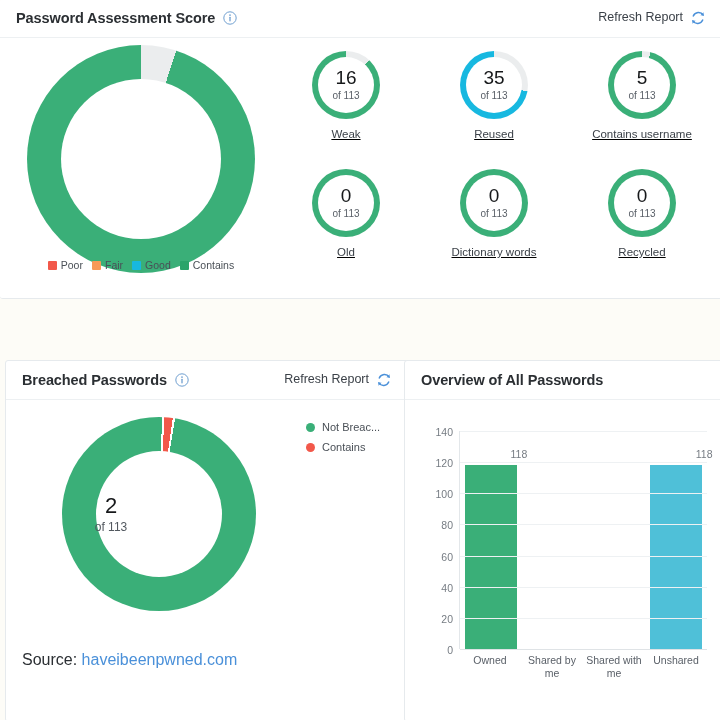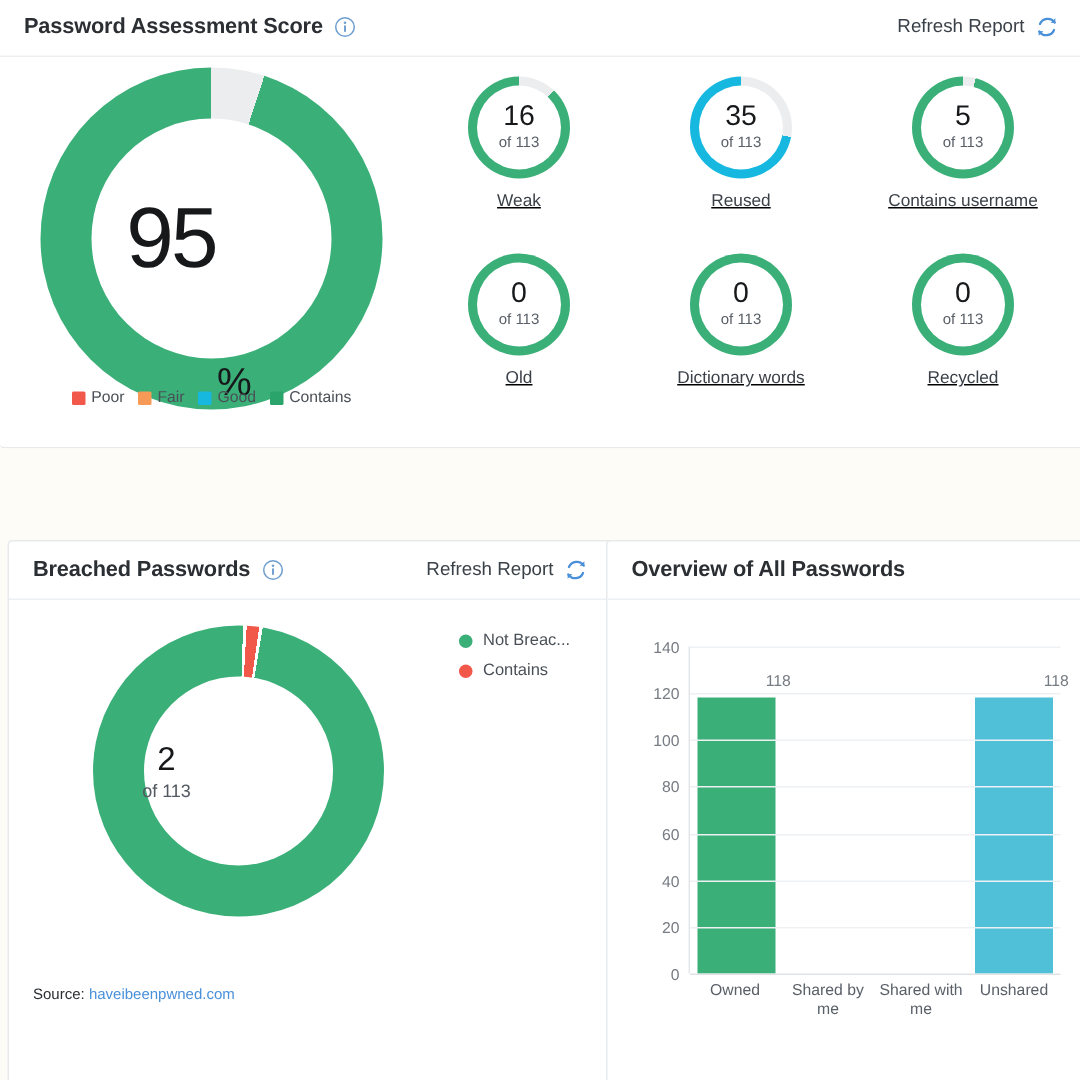--- a/index.html
+++ b/index.html
@@ -180,21 +180,21 @@
     width: 100px;
     text-align: center;
   }
   .br-legend .legend-item { margin-bottom: 8px; }
   .br-legend .legend-dot { width: 9px; height: 9px; border-radius: 50%; margin-right: 7px; flex: none; }
   .br-legend .legend-text { font-size: 11px; color: #4a5057; white-space: nowrap; }
 
   .source-line {
     position: absolute;
     left: 16px; bottom: 52px;
-    font-size: 10px;
+    font-size: 16px;
     color: #2b2f33;
   }
   .source-link { color: #4a90d9; text-decoration: none; cursor: pointer; }
 
   
   .chart-area {
     position: absolute;
     left: 10px; top: 60px;
     width: 300px; height: 290px;
   }
@@ -289,24 +289,20 @@
             <path d="M13.6 2.2 L13.5 5.4 L10.4 5.2 Z" fill="#4a90d9"></path>
             <path d="M2.4 13.8 L2.5 10.6 L5.6 10.8 Z" fill="#4a90d9"></path>
           </svg>
         </span>
       </span>
     </div>
 
     <div class="big-donut-area">
       <div class="big-donut" id="big-donut" style="background: conic-gradient(rgb(235, 237, 238) 0turn, rgb(235, 237, 238) 0.05turn, rgb(58, 175, 120) 0.05turn, rgb(58, 175, 120) 1turn);">
         <div class="hole"></div>
-      </div>
-      <div class="big-center">
-        <span class="big-value">95</span>
-        <span class="big-unit">%</span>
       </div>
       <div class="legend-row" id="score-legend">
           <div class="legend-item">
             <span class="legend-swatch" style="background: rgb(242, 88, 74);"></span>
             <span class="legend-text">Poor</span>
           </div>
           <div class="legend-item">
             <span class="legend-swatch" style="background: rgb(247, 154, 88);"></span>
             <span class="legend-text">Fair</span>
           </div>

